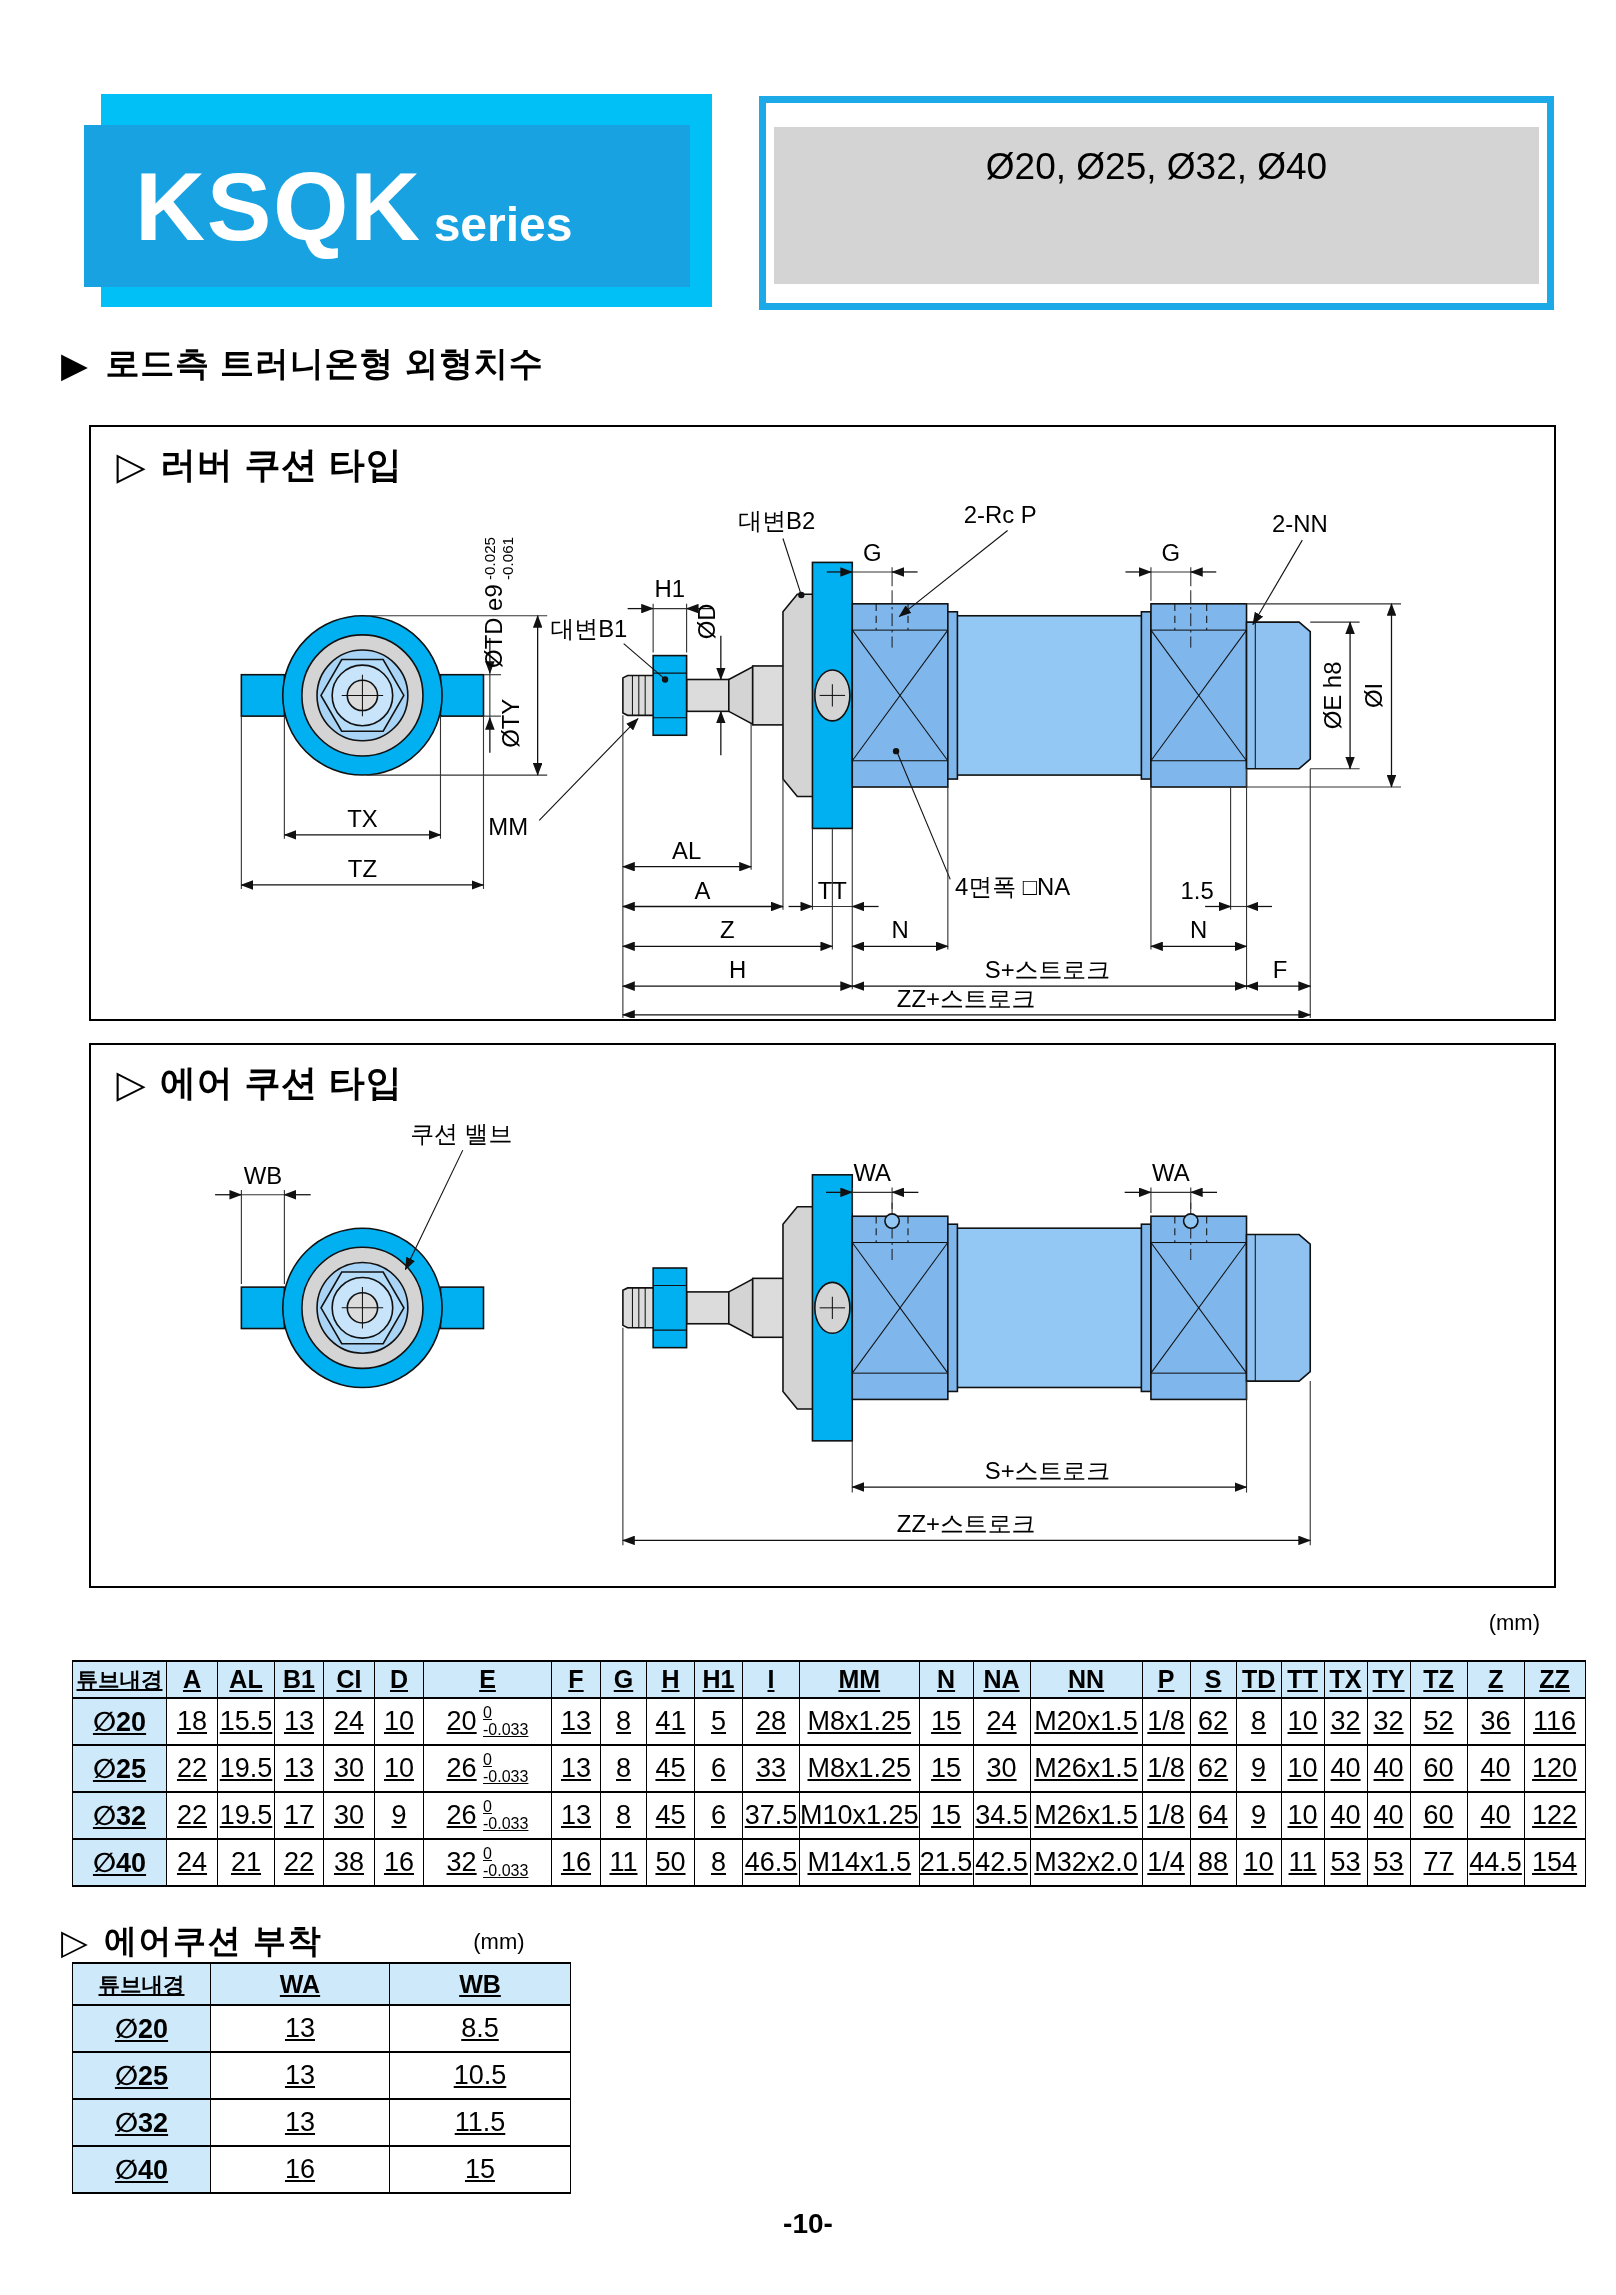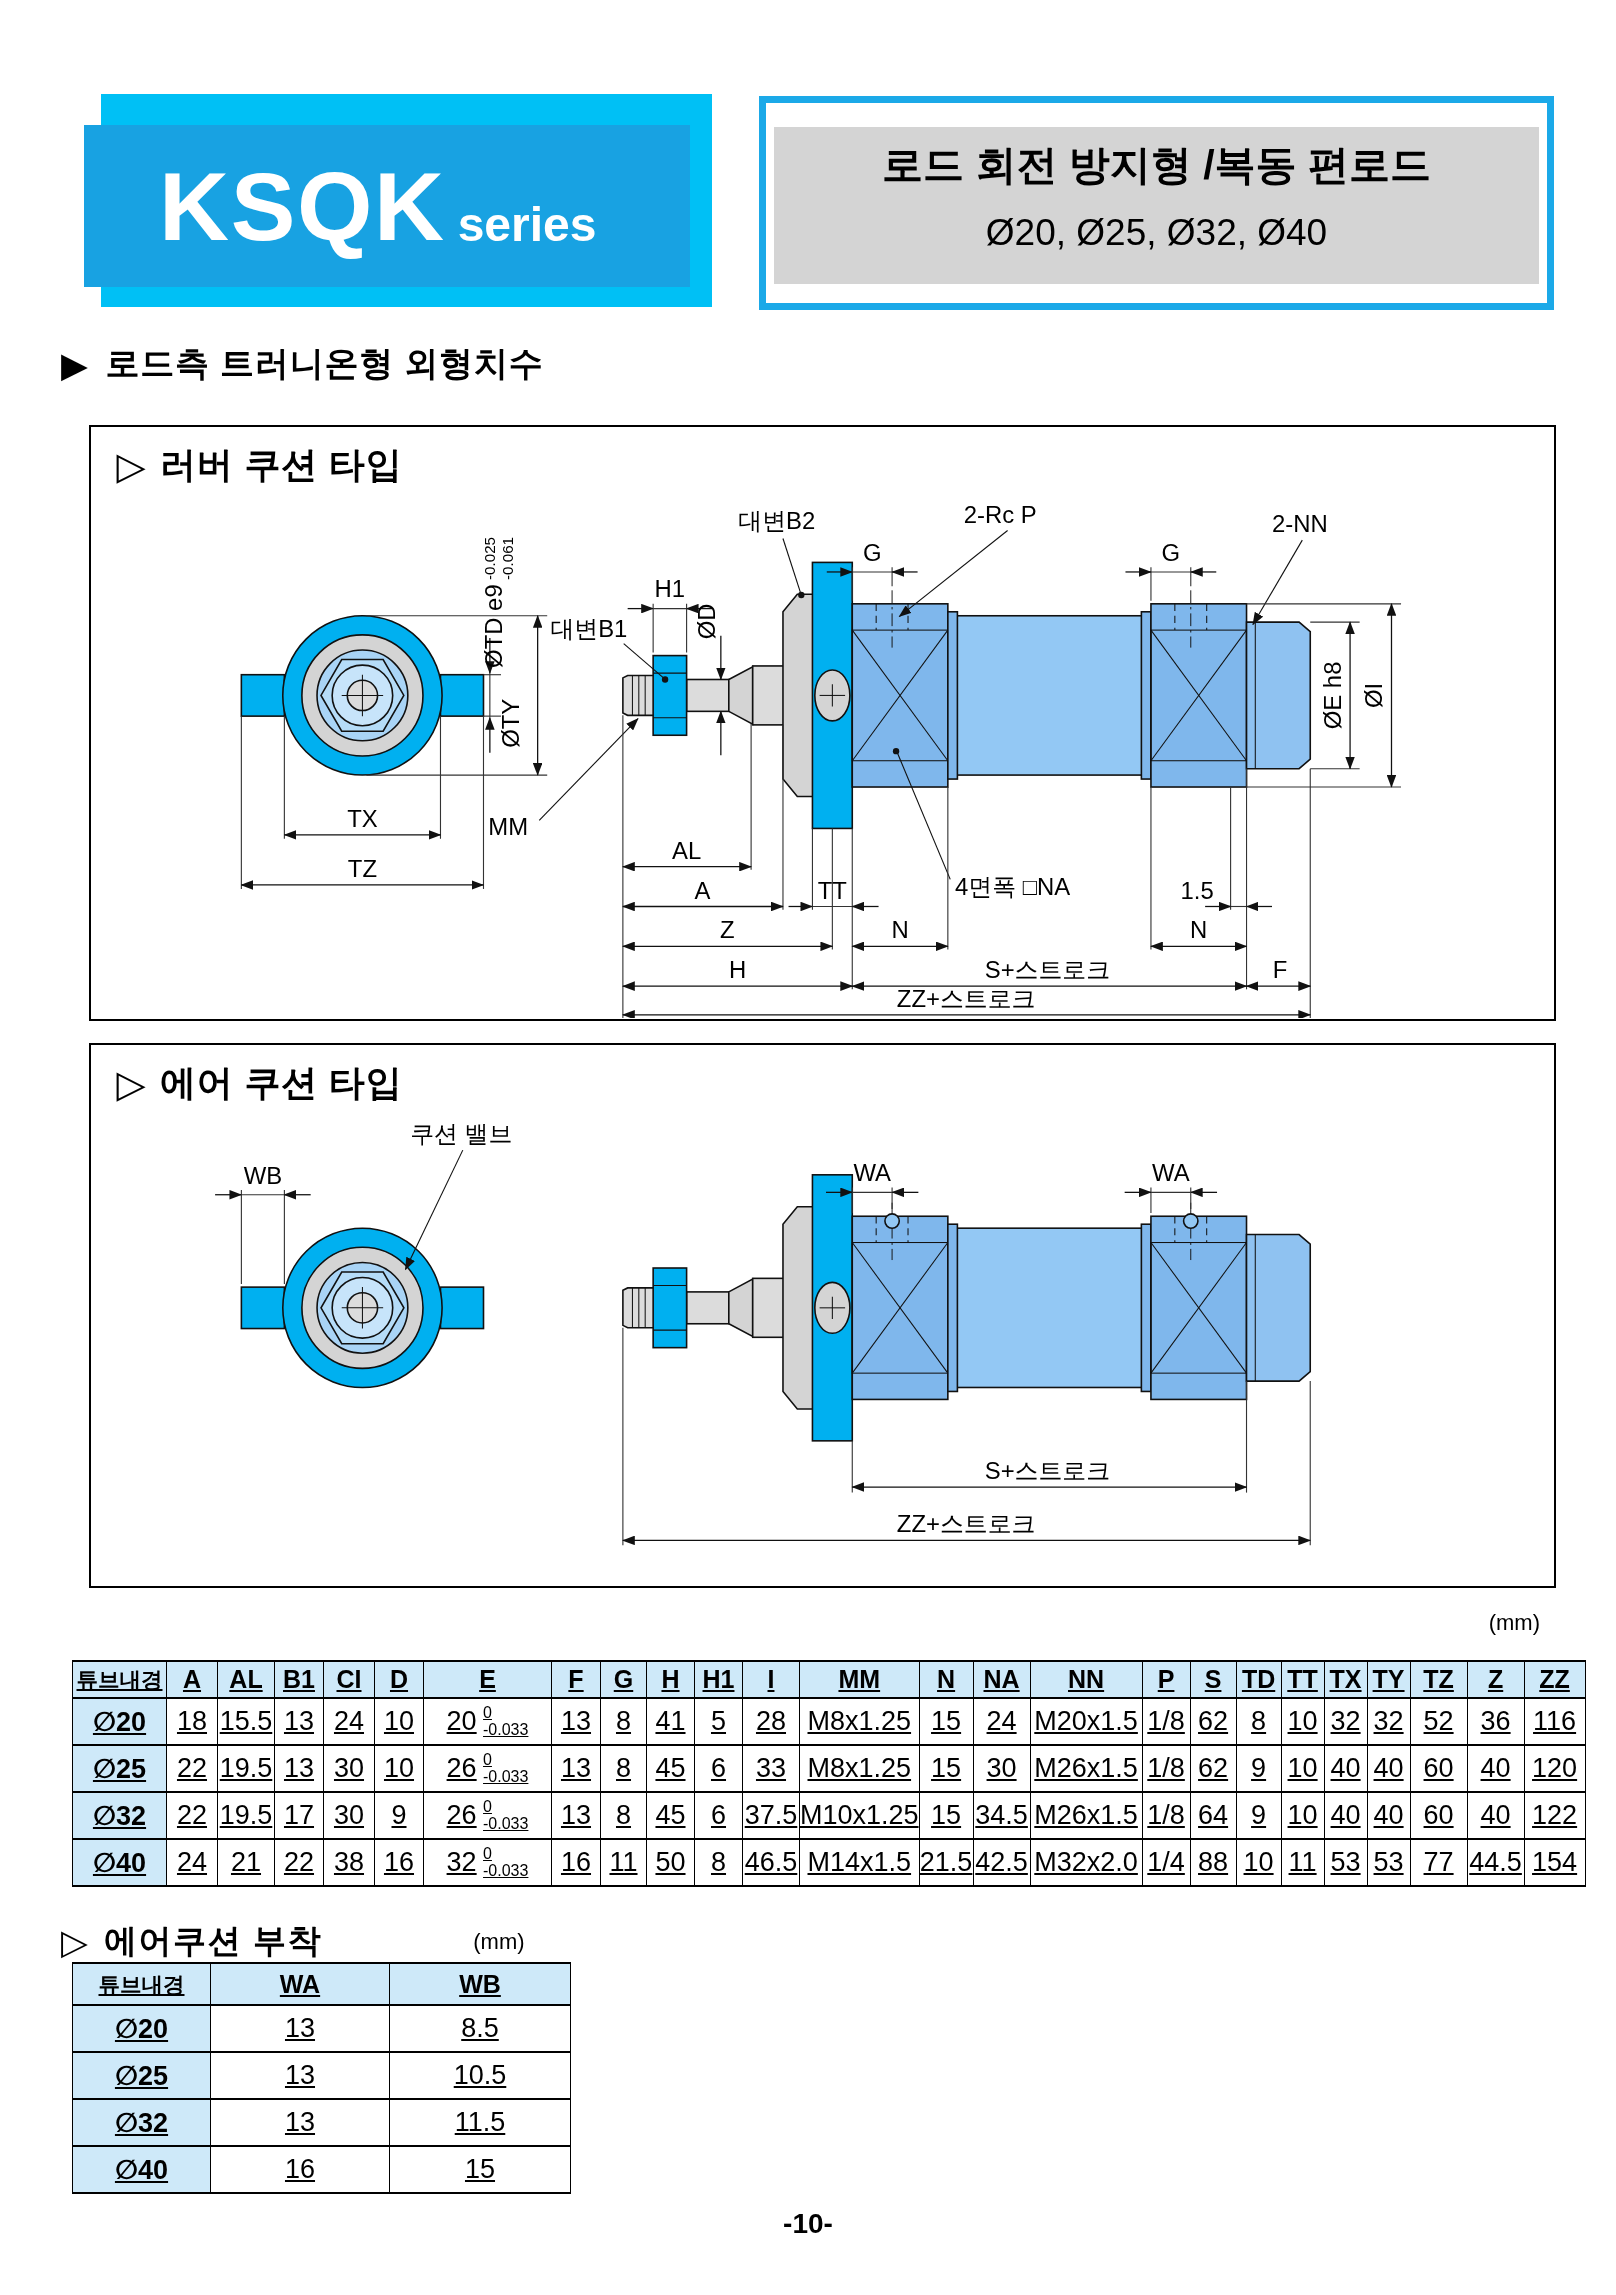--- a/index.html
+++ b/index.html
@@ -1,21 +1,21 @@
 <!DOCTYPE html>
 <html style="font-size:12.8px"><head>
 <meta charset="utf-8">
 <style>
   html,body{margin:0;padding:0;background:#ffffff;}
   body{width:1616px;height:2295px;position:relative;font-family:"Liberation Sans","DejaVu Sans",sans-serif;color:#000;}
   .abs{position:absolute;}
 
   
   .logo-back{left:101px;top:94px;width:611px;height:213px;background:#00C0F5;}
-  .logo-front{left:84px;top:125px;width:606px;height:162px;background:#18A2E2;display:flex;align-items:center;padding-left:75px;box-sizing:border-box;}
+  .logo-front{left:84px;top:125px;width:606px;height:162px;background:#18A2E2;display:flex;align-items:center;padding-left:51px;box-sizing:border-box;}
   .logo-front .big{font-size:97px;font-weight:bold;color:#fff;letter-spacing:1.6px;line-height:1;}
   .logo-front .small{font-size:48px;font-weight:bold;color:#fff;line-height:1;margin-left:12px;margin-top:37px;}
   .title-box{left:759px;top:96px;width:795px;height:214px;border:7.2px solid #1BA9E8;background:#fff;box-sizing:border-box;}
   .title-gray{position:absolute;left:8px;right:8px;top:24px;height:157px;background:#D4D4D4;display:flex;flex-direction:column;align-items:center;}
   .title-line1{font-size:41px;font-weight:bold;margin-top:11px;}
   .title-line2{font-size:37px;margin-top:19px;}
 
   
   .section-heading{left:61px;top:341px;display:flex;align-items:center;gap:17.5px;}
   .section-heading .tri{font-size:35px;line-height:1;}
@@ -131,21 +131,20 @@
   </defs>
 </svg>
 
 <div class="abs logo-back"></div>
 <div class="abs logo-front">
   <span class="big">KSQK</span>
   <span class="small">series</span>
 </div>
 <div class="abs title-box">
   <div class="title-gray">
-    <div class="title-line1">로드 회전 방지형 /복동 편로드</div>
     <div class="title-line2">Ø20, Ø25, Ø32, Ø40</div>
   </div>
 </div>
 
 <div class="abs section-heading">
   <span class="tri">▶</span>
   <span class="txt">로드측 트러니온형 외형치수</span>
 </div>
 
 <div class="abs dbox box1">

